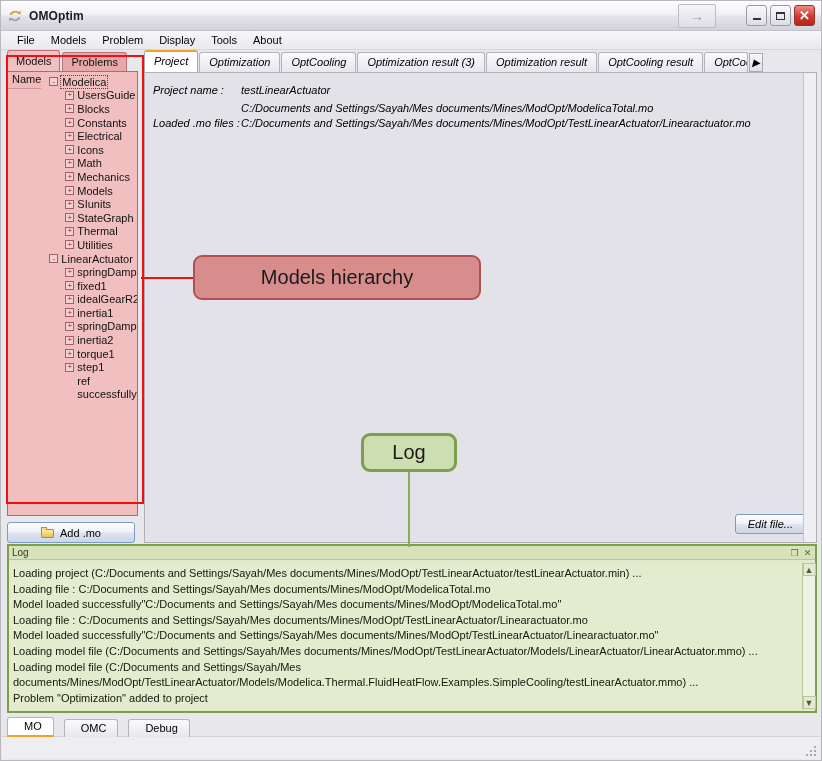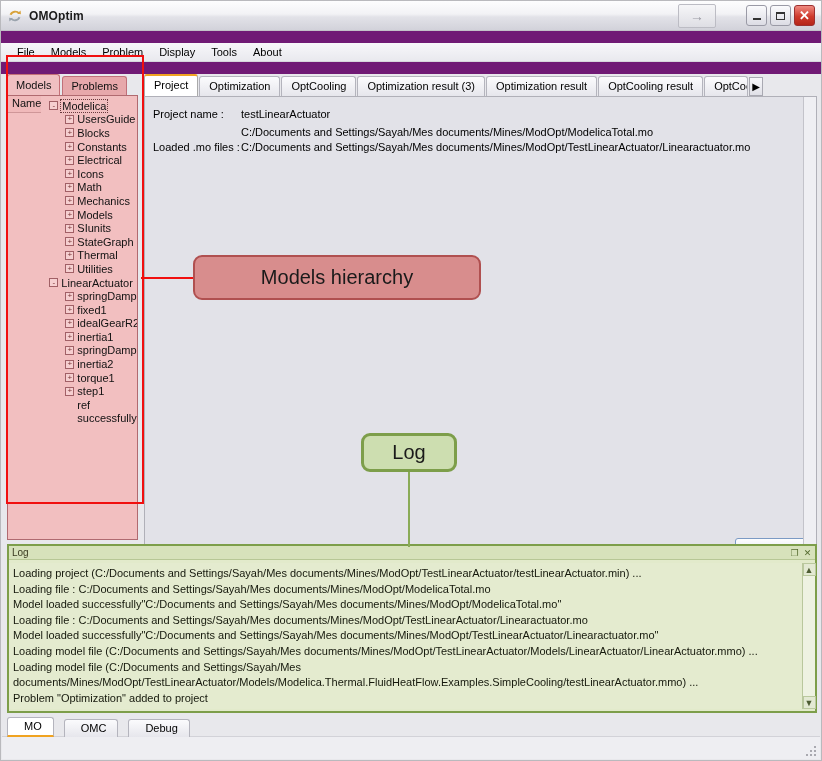--- a/index.html
+++ b/index.html
@@ -16,24 +16,23 @@
     position: relative;
   }
 
   
   #window {
     position: absolute;
     left: 0; top: 0;
     width: 822px; height: 761px;
     box-sizing: border-box;
     border: 1px solid #b9b9bd;
-    background: #701a75;
+    background: #ec4899;
     display: flex;
     flex-direction: column;
-    gap: 12px;
   }
 
   
   #titlebar {
     height: 30px;
     background: linear-gradient(to bottom, #fdfdfe 0%, #f2f2f5 45%, #e2e2e8 55%, #d2d2da 100%);
     border-bottom: 1px solid #c2c2c8;
     display: flex;
     align-items: center;
     padding: 0 3px 0 6px;
@@ -246,20 +245,21 @@
     z-index: 8;
   }
 
   
   #right-panel {
     flex: 1 1 auto;
     display: flex;
     flex-direction: column;
     padding: 0 4px 0 3px;
     min-width: 0;
+    font-style: italic;
   }
   #tabstrip {
     display: flex;
     align-items: flex-end;
     height: 22px;
     flex: 0 0 auto;
     position: relative;
     overflow: hidden;
   }
   .tab {

